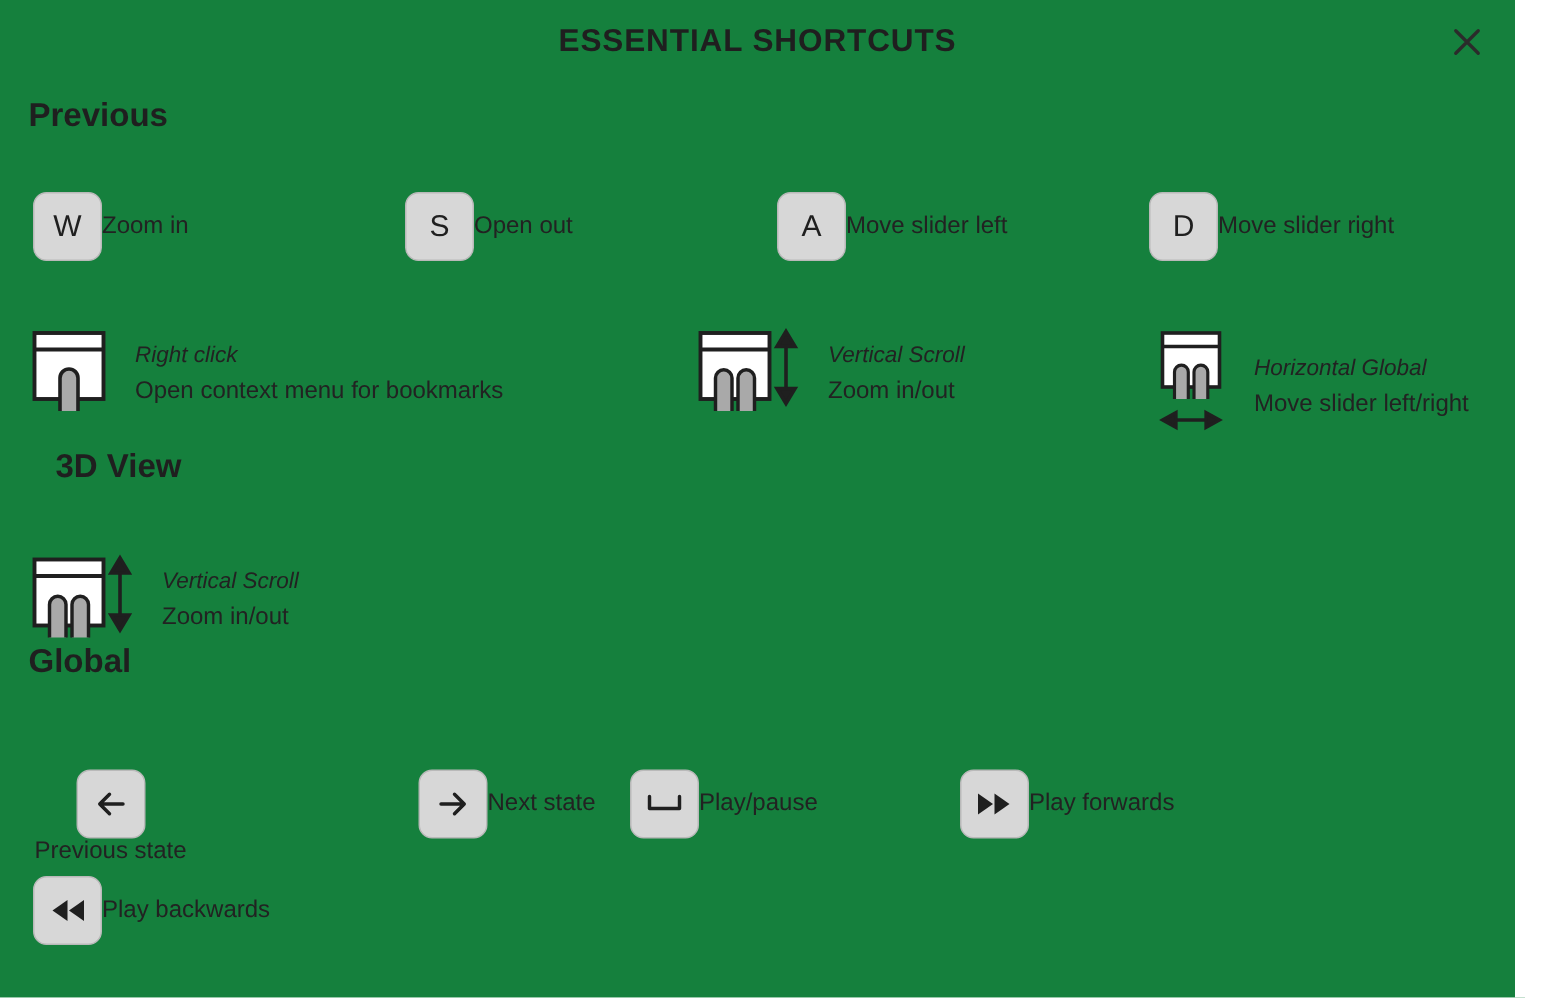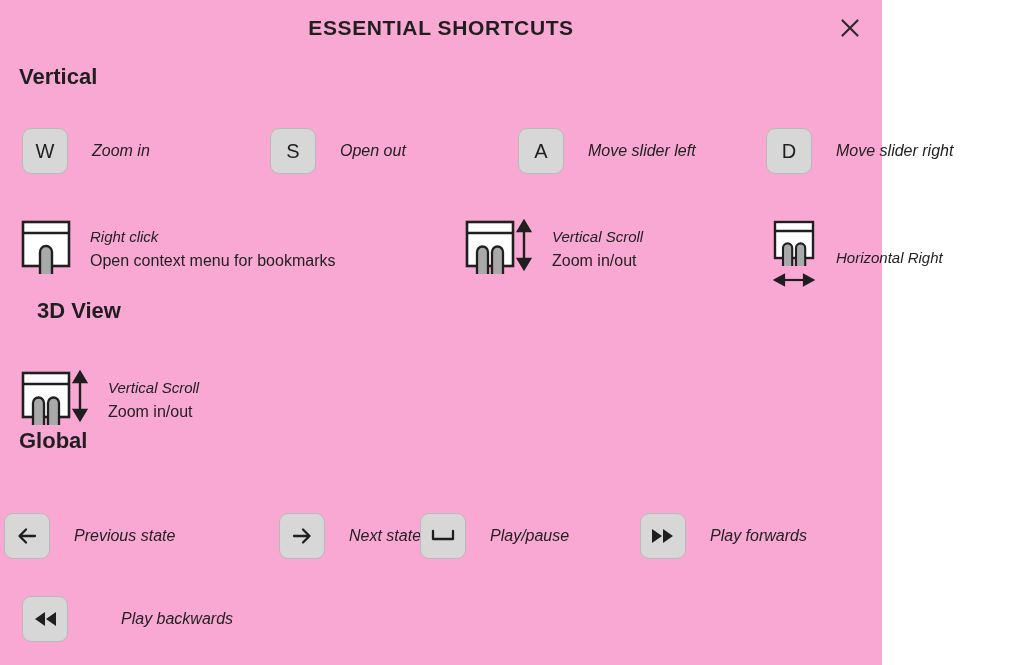--- a/index.html
+++ b/index.html
@@ -9,23 +9,23 @@
     width: 1029px;
     height: 665px;
     background: #ffffff;
     font-family: "Liberation Sans", sans-serif;
     color: #222222;
     overflow: hidden;
   }
 
   .dialog {
     position: relative;
-    width: 882px;
+    width: 1010px;
     height: 665px;
-    background: #f9a8d4;
+    background: #15803d;
     padding: 0;
   }
 
   
   .dialog-header {
     position: relative;
     height: 56px;
     display: flex;
     align-items: center;
     justify-content: center;
@@ -80,25 +80,23 @@
     flex: 0 0 auto;
     color: #1f1f1f;
     font-size: 20px;
     font-weight: 400;
     line-height: 1;
     cursor: pointer;
   }
   .keycap svg { display: block; }
 
   .key-label {
-    margin-left: 24px;
     font-size: 16px;
     color: #222222;
     white-space: nowrap;
-    font-style: italic;
   }
 
   
   .pad-entry { display: flex; align-items: center; position: absolute; }
   .pad-icon { flex: 0 0 auto; display: block; }
   .pad-text { margin-left: 14px; }
   .pad-action {
     font-size: 15px;
     font-style: italic;
     color: #222222;
@@ -122,21 +120,21 @@
     <button class="close-button">
       <span>
         <svg width="22" height="22" viewBox="0 0 22 22" aria-hidden="true">
           <path d="M3.5 3.5 L18.5 18.5 M18.5 3.5 L3.5 18.5" stroke="#2b2b2b" stroke-width="2.2" stroke-linecap="round"></path>
         </svg>
       </span>
     </button>
   </div>
 
   <div>
-    <div class="section-title" style="position:absolute; top:64px; left:0;">Vertical</div>
+    <div class="section-title" style="position:absolute; top:64px; left:0;">Previous</div>
 
     <div>
 
       <div class="entry" style="left:22px; top:128px;">
         <div class="keycap">
           <span>W</span>
         </div>
         <div class="key-label">Zoom in</div>
       </div>
 
@@ -206,21 +204,22 @@
             <path d="M13 48 L13 30 a4.6 4.6 0 0 1 9.2 0 L22.2 48" fill="#a9a9a9" stroke="#1f1f1f" stroke-width="2.1" stroke-linejoin="round"></path>
             <path d="M26 48 L26 30 a4.6 4.6 0 0 1 9.2 0 L35.2 48" fill="#a9a9a9" stroke="#1f1f1f" stroke-width="2.1" stroke-linejoin="round"></path>
             <g stroke="#1f1f1f" stroke-width="2.2" fill="#1f1f1f">
               <line x1="12" y1="62" x2="36" y2="62"></line>
               <polygon points="5,62 14,57 14,67"></polygon>
               <polygon points="43,62 34,57 34,67"></polygon>
             </g>
           </svg>
         </span>
         <div class="pad-text">
-          <div class="pad-action">Horizontal Right</div>
+          <div class="pad-action">Horizontal Global</div>
+          <div class="pad-desc">Move slider left/right</div>
         </div>
       </div>
     </div>
   </div>
 
   <div>
     <div class="section-title" style="position:absolute; top:298px; left:18px;">3D View</div>
 
     <div class="pad-entry" style="left:20px; top:369px;">
       <span class="pad-icon">
@@ -239,21 +238,21 @@
       <div class="pad-text">
         <div class="pad-action">Vertical Scroll</div>
         <div class="pad-desc">Zoom in/out</div>
       </div>
     </div>
   </div>
 
   <div>
     <div class="section-title" style="position:absolute; top:428px; left:0;">Global</div>
 
-    <div class="entry" style="left:4px; top:513px;">
+    <div class="entry" style="left:23px; top:513px;flex-direction:column;">
       <div class="keycap">
         <span>
           <svg width="24" height="24" viewBox="0 0 24 24" aria-hidden="true">
             <path d="M20 12 L5 12 M11 5.5 L4.5 12 L11 18.5" fill="none" stroke="#1f1f1f" stroke-width="2.3" stroke-linecap="round" stroke-linejoin="round"></path>
           </svg>
         </span>
       </div>
       <div class="key-label">Previous state</div>
     </div>
 
@@ -284,21 +283,21 @@
         <span>
           <svg width="28" height="20" viewBox="0 0 28 20" aria-hidden="true">
             <polygon points="3,3 13,10 3,17" fill="#1f1f1f"></polygon>
             <polygon points="14,3 24,10 14,17" fill="#1f1f1f"></polygon>
           </svg>
         </span>
       </div>
       <div class="key-label">Play forwards</div>
     </div>
 
-    <div class="entry" style="left:22px; top:596px;gap:29px;">
+    <div class="entry" style="left:22px; top:584px;">
       <div class="keycap">
         <span>
           <svg width="28" height="20" viewBox="0 0 28 20" aria-hidden="true">
             <polygon points="14,3 4,10 14,17" fill="#1f1f1f"></polygon>
             <polygon points="25,3 15,10 25,17" fill="#1f1f1f"></polygon>
           </svg>
         </span>
       </div>
       <div class="key-label">Play backwards</div>
     </div>

